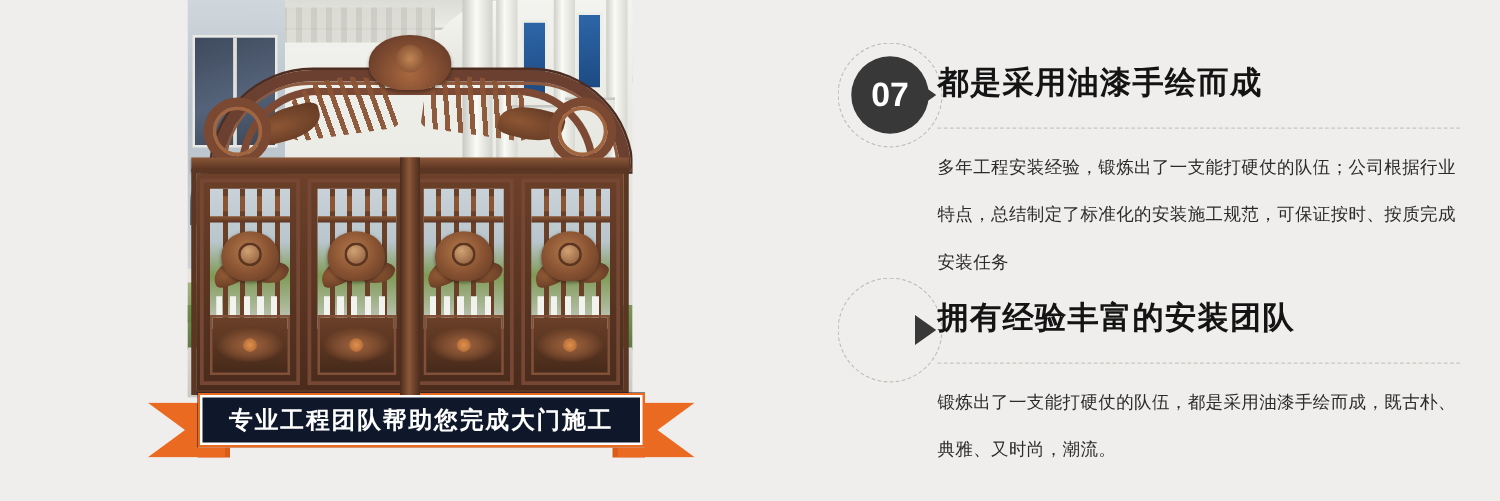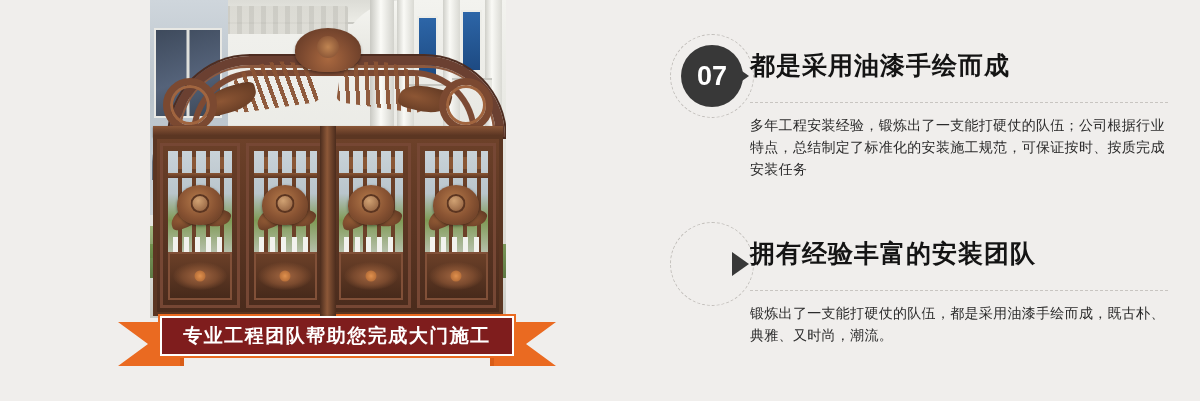--- a/index.html
+++ b/index.html
@@ -267,21 +267,21 @@
     clip-path: polygon(0 0, 100% 0, calc(100% - 30px) 50%, 100% 100%, 0 100%);
   }
   .rib-fold {
     position: absolute; top: 40px; width: 26px; height: 12px;
     background: #d95d18;
   }
   .rib-fold.left { left: 40px; }
   .rib-fold.right { right: 40px; }
   .rib-main {
     position: absolute; left: 40px; right: 40px; top: 0; height: 44px;
-    background: #7f1d1d;
+    background: #0f172a;
     box-shadow: inset 0 0 0 2px #ea6a21, inset 0 0 0 4px #ffffff;
     display: flex; align-items: center; justify-content: center; text-align: right;
   }
   #ribbon-text {
     color: #ffffff;
     font-size: 19px;
     font-weight: bold;
     letter-spacing: 1.5px;
     white-space: nowrap;
   }
@@ -340,21 +340,21 @@
   .feature-divider {
     position: absolute; left: 90px; top: 68px;
     width: 418px; height: 0;
     border-top: 1px dashed #c8c5c1;
   }
   .feature-body {
     position: absolute; left: 90px; top: 80px;
     width: 420px;
     color: #2b2b2b;
     font-size: 14px;
-    line-height: 22px;
+    line-height: 38px;
     letter-spacing: .3px;
   }
 </style>
 </head>
 <body>
 
 <div id="photo-panel">
   <div class="bg-sky"></div>
   <div class="bld-main"></div>
   <div class="bld-cornice-top"></div>

